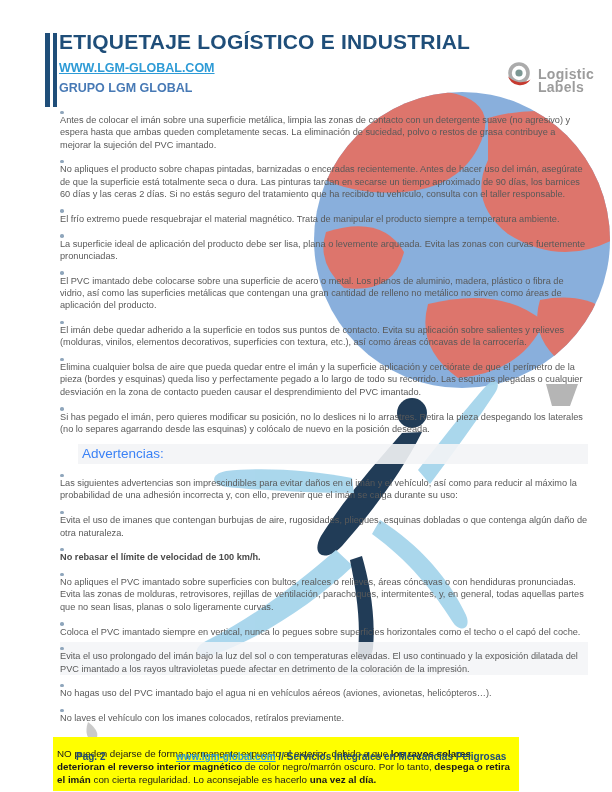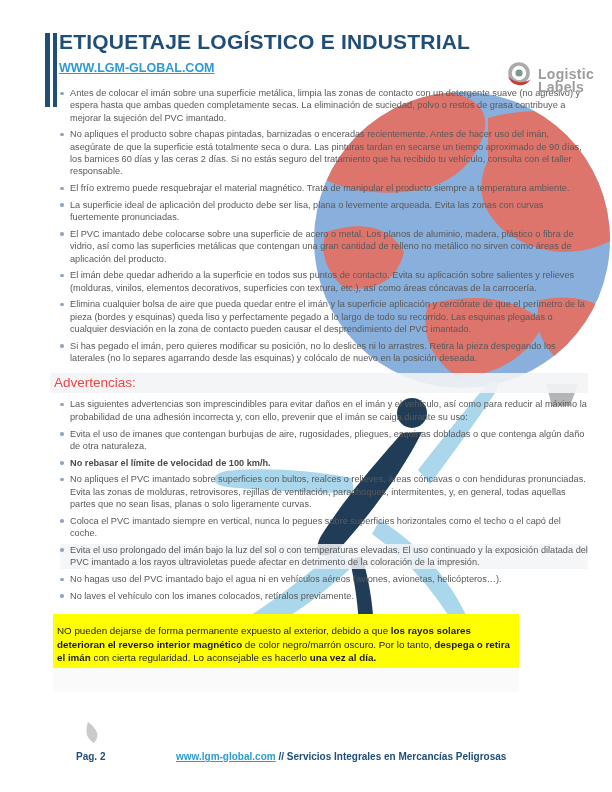--- a/index.html
+++ b/index.html
@@ -17,27 +17,27 @@
   .bar{width:4.5px;background:var(--title_navy,#17375E);}
   .htext{margin-left:14px;}
   .title{font-size:21px;font-weight:bold;color:var(--title_navy,#1F4E79);letter-spacing:0.2px;}
   .website{font-size:12.5px;font-weight:bold;color:var(--link_blue,#2E9BD6);text-decoration:underline;margin-top:7px;display:inline-block;cursor:pointer;}
   .group{font-size:12.5px;font-weight:bold;color:var(--group_blue,#4779B5);margin-top:5px;}
   .logo{position:absolute;right:-6px;top:28px;display:flex;align-items:flex-end;}
   .logo-text{color:var(--logo_gray,#9C9C9C);font-size:14px;line-height:13px;font-weight:bold;letter-spacing:0.3px;}
 
   
   .list{margin:11px 24px 0 60px;}
-  .bullet{display:flex;margin-bottom:4.5px;}
+  .bullet{display:flex;margin-bottom:4.5px;flex-direction:column;}
   .dot{flex:0 0 auto;width:3.5px;height:3.5px;border-radius:50%;background:#8FA6BC;margin:4.5px 6.5px 0 0;}
   .btxt{font-size:9.2px;line-height:12.3px;color:var(--body_gray,#595959);}
   .bold-item .btxt{font-weight:bold;color:#4A4A4A;}
   .band-item{background:rgba(243,245,247,0.85);}
 
-  .adv-heading{margin:9px 24px 3px 50px;font-size:13.5px;color:#ef4444;background:rgba(243,244,246,0.9);padding:2px 0 3px 4px;}
+  .adv-heading{margin:9px 24px 3px 78px;font-size:13.5px;color:#3b82f6;background:rgba(243,244,246,0.9);padding:2px 0 3px 4px;}
 
   
   .warnbox{margin:12px 24px 0 53px;width:466px;background:var(--highlight_yellow,#FFFF00);color:#1A1A1A;
     font-size:9.8px;line-height:13.4px;padding:10px 6px 4px 4px;box-sizing:border-box;}
   .warnbox .b{font-weight:bold;}
   .graypad{margin-left:53px;width:466px;height:24px;background:#FAFAFA;}
 
   
   .footer{position:absolute;top:751px;left:0;width:612px;font-size:10px;font-weight:bold;}
   .pageno{position:absolute;left:76px;color:var(--title_navy,#1F4E79);}
@@ -80,20 +80,21 @@
 <div class="content">
 
   <div class="header">
     <div class="bars">
       <div class="bar"></div>
         <div class="bar"></div>
     </div>
     <div class="htext">
       <div class="title">ETIQUETAJE LOGÍSTICO E INDUSTRIAL</div>
       <div><span class="website">WWW.LGM-GLOBAL.COM</span></div>
+      <div class="group">GRUPO LGM GLOBAL</div>
     </div>
     <div class="logo">
       <svg width="36" height="36" viewBox="0 0 36 36">
         <circle cx="17" cy="15" r="9" fill="none" stroke="#ABABAB" stroke-width="3.6"></circle>
         <circle cx="17" cy="15" r="3.6" fill="#7C9793"></circle>
         <path d="M6,18 A12.5,12.5 0 0 0 28.5,21.5 A14.5,11 0 0 1 6,18 Z" fill="#C63A30"></path>
       </svg>
       <div class="logo-text">
         <div>Logistic</div>
         <div>Labels</div>

